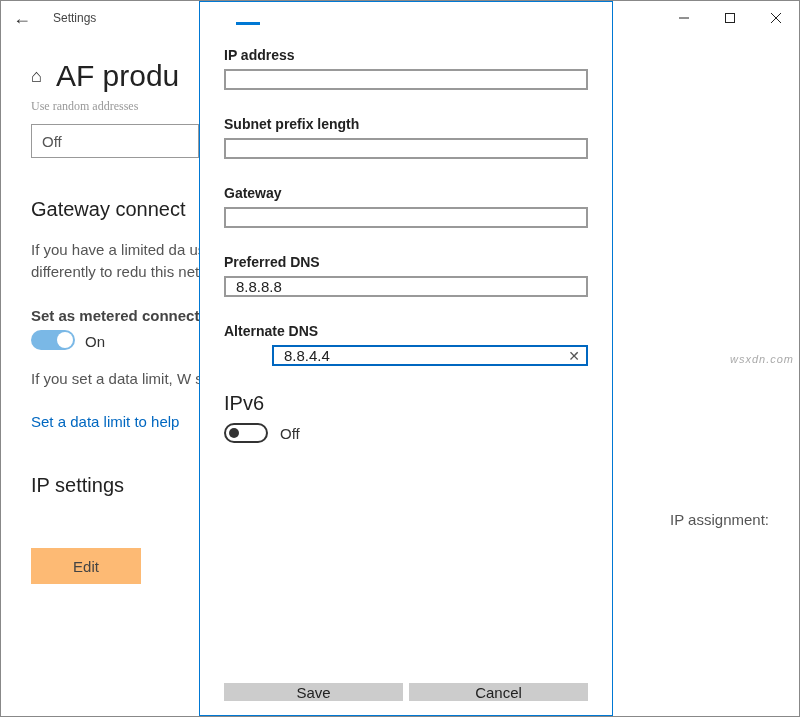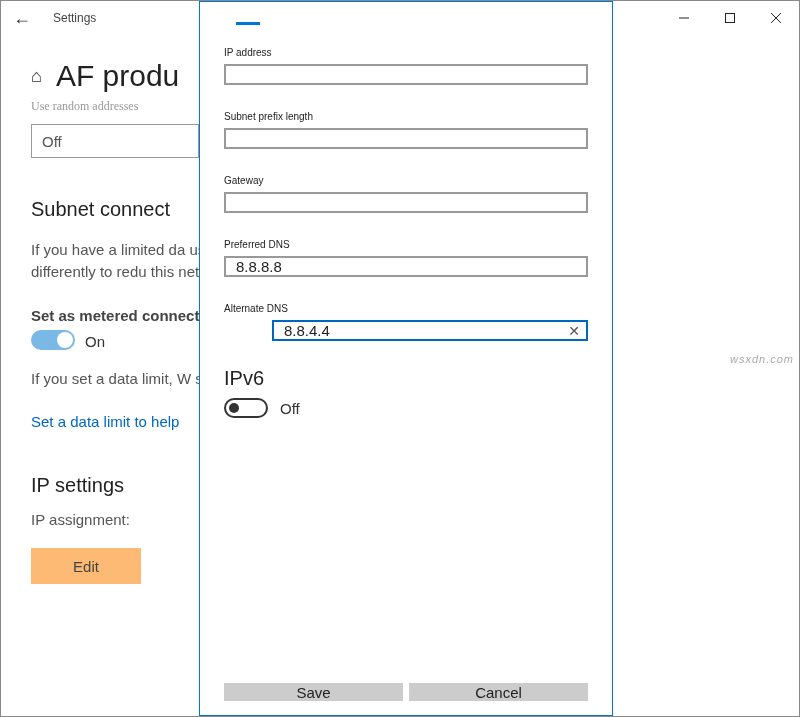--- a/index.html
+++ b/index.html
@@ -27,28 +27,28 @@
     .label-line { font-size: 15px; color: #444; margin-top: 24px; font-weight: bold; }
 
     .toggle-row { display: flex; align-items: flex-end; gap: 10px; margin-top: 6px; }
     .toggle { width: 44px; height: 20px; border-radius: 10px; position: relative; }
     .toggle.on { background: #7ab8e6; }
     .toggle.on::after { content: ""; position: absolute; right: 2px; top: 2px; width: 16px; height: 16px; border-radius: 50%; background: #fff; }
     .toggle-label { font-size: 15px; color: #333; }
 
     .linktext { color: #0067c0; font-size: 15px; margin-top: 24px; }
 
-    .ip-assign-row { display: flex; align-items: center; margin-top: 14px; font-size: 15px; color: #555; gap: 50px; }
+    .ip-assign-row { display: flex; align-items: center; margin-top: 14px; font-size: 15px; color: #555; gap: 50px; justify-content: flex-end; }
     .edit-btn { background: #fdba74; color: #444; font-size: 15px; width: 110px; height: 36px; border: none; margin-top: 20px; }
 
     
     .modal { position: absolute; top: 0; left: 198px; width: 414px; height: 715px; background: #fff; border: 1px solid #0078d4; padding: 20px 24px 14px 24px; display: flex; flex-direction: column; }
     .tab-indicator { width: 24px; height: 3px; background: #0078d4; margin-left: 12px; margin-bottom: 22px; }
 
-    .field-label { font-size: 10px; color: #222; margin-bottom: 6px; }
+    .field-label { font-size: 14px; color: #222; margin-bottom: 6px; font-weight: bold; }
     .field-input { width: 100%; height: 21px; border: 2px solid #999; background: #fff; font-size: 15px; padding: 0 10px 0 10px; color: #222; outline: none; }
     .field-block { margin-bottom: 26px; }
     .focused .field-input { border-color: #0067c0; padding-right: 30px; }
     .input-wrap { position: relative; padding-left: 48px; }
     .clear-x { position: absolute; right: 8px; top: 50%; transform: translateY(-50%); font-size: 14px; color: #555; }
 
     .ipv6-h { font-size: 20px; color: #222; margin-top: 8px; }
     .toggle-off-row { display: flex; align-items: center; gap: 12px; margin-top: 8px; }
     .toggle2 { width: 44px; height: 20px; border: 2px solid #333; border-radius: 10px; position: relative; background: #fff; }
     .toggle2::after { content: ""; position: absolute; left: 3px; top: 3px; width: 10px; height: 10px; border-radius: 50%; background: #333; }
@@ -89,21 +89,21 @@
 <div class="page">
   <div class="page-head">
     <span class="home">⌂</span>
     <h1>AF produ</h1>
   </div>
   <div class="hint" style="margin-top:6px;">Use random addresses</div>
   <div class="sel-off">
       <span>Off</span>
     </div>
 
-  <h2 class="sect-h">Subnet connect</h2>
+  <h2 class="sect-h">Gateway connect</h2>
   <p class="para">If you have a limited da usage, make this conne work differently to redu this network.</p>
   <div class="label-line">Set as metered connect</div>
   <div class="toggle-row">
     <div class="toggle on"></div>
     <span class="toggle-label">On</span>
   </div>
 
   <p class="para">If you set a data limit, W setting for you to help</p>
   <div class="linktext">Set a data limit to help</div>
 

